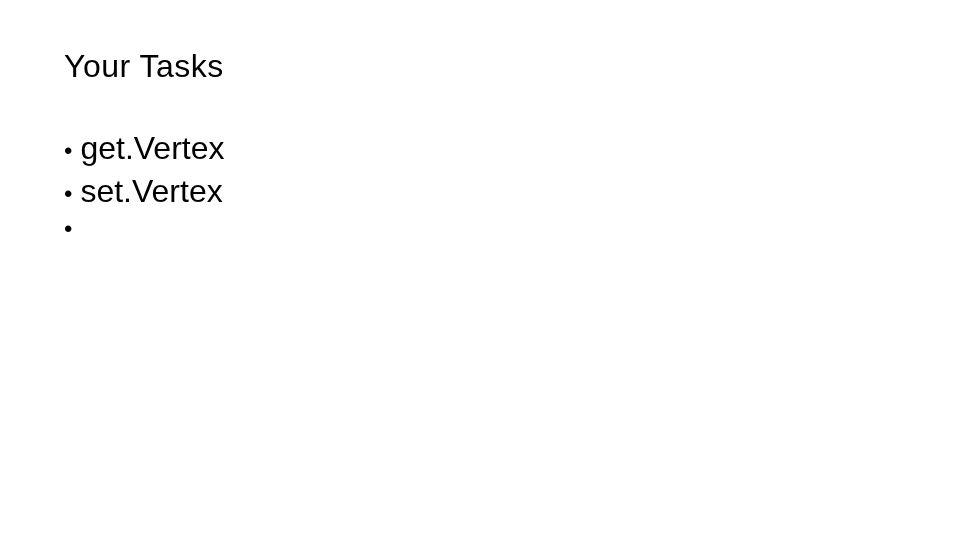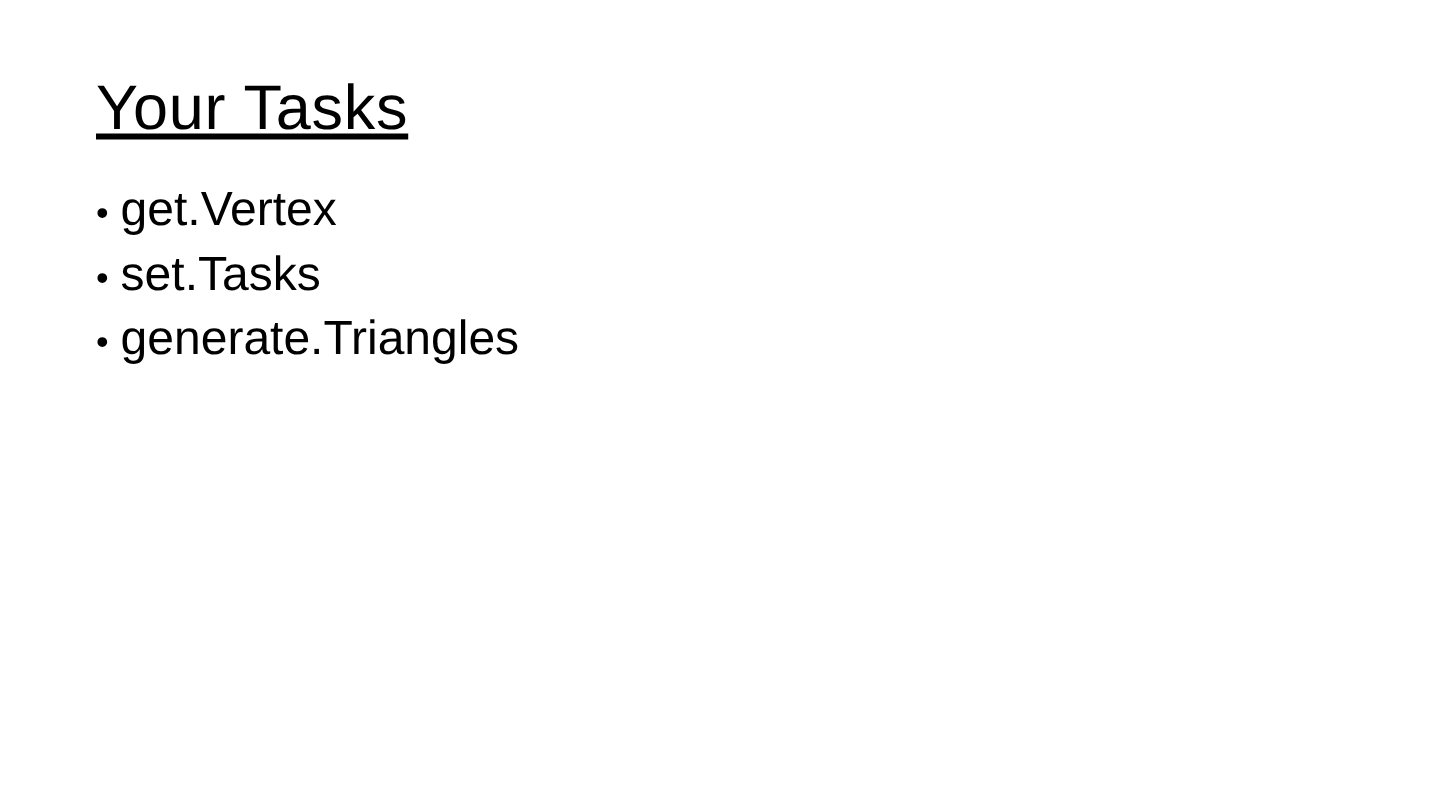--- a/index.html
+++ b/index.html
@@ -11,25 +11,24 @@
       width: 960px;
       height: 540px;
       background: #ffffff;
       font-family: "Segoe UI Light", "Segoe UI", -apple-system, "Helvetica Neue", Arial, sans-serif;
       font-weight: 300;
       color: #000000;
       padding: 48px 64px;
       overflow: hidden;
     }
     .slide-title {
-      font-size: 42px;
+      font-size: 32px;
       font-weight: 300;
-      margin-bottom: 22px;
+      margin-bottom: 42px;
       letter-spacing: 0.5px;
-      text-decoration: underline;
     }
     .body-text {
       font-size: 24px;
       font-weight: 400;
       line-height: 1.35;
     }
     .intro-line {
       margin-bottom: 2px;
     }
     .bullet-line {
@@ -49,19 +48,18 @@
 
 <h1 class="slide-title">Your Tasks</h1>
 
 <div class="body-text">
   <div class="bullet-line">
     <span class="bullet-dot">•</span>
     <span class="bullet-text">get.Vertex</span>
   </div>
   <div class="bullet-line">
     <span class="bullet-dot">•</span>
-    <span class="bullet-text">set.Tasks</span>
+    <span class="bullet-text">set.Vertex</span>
   </div>
   <div class="bullet-line">
     <span class="bullet-dot">•</span>
-    <span class="bullet-text">generate.Triangles</span>
   </div>
 </div>
 
 </body></html>

